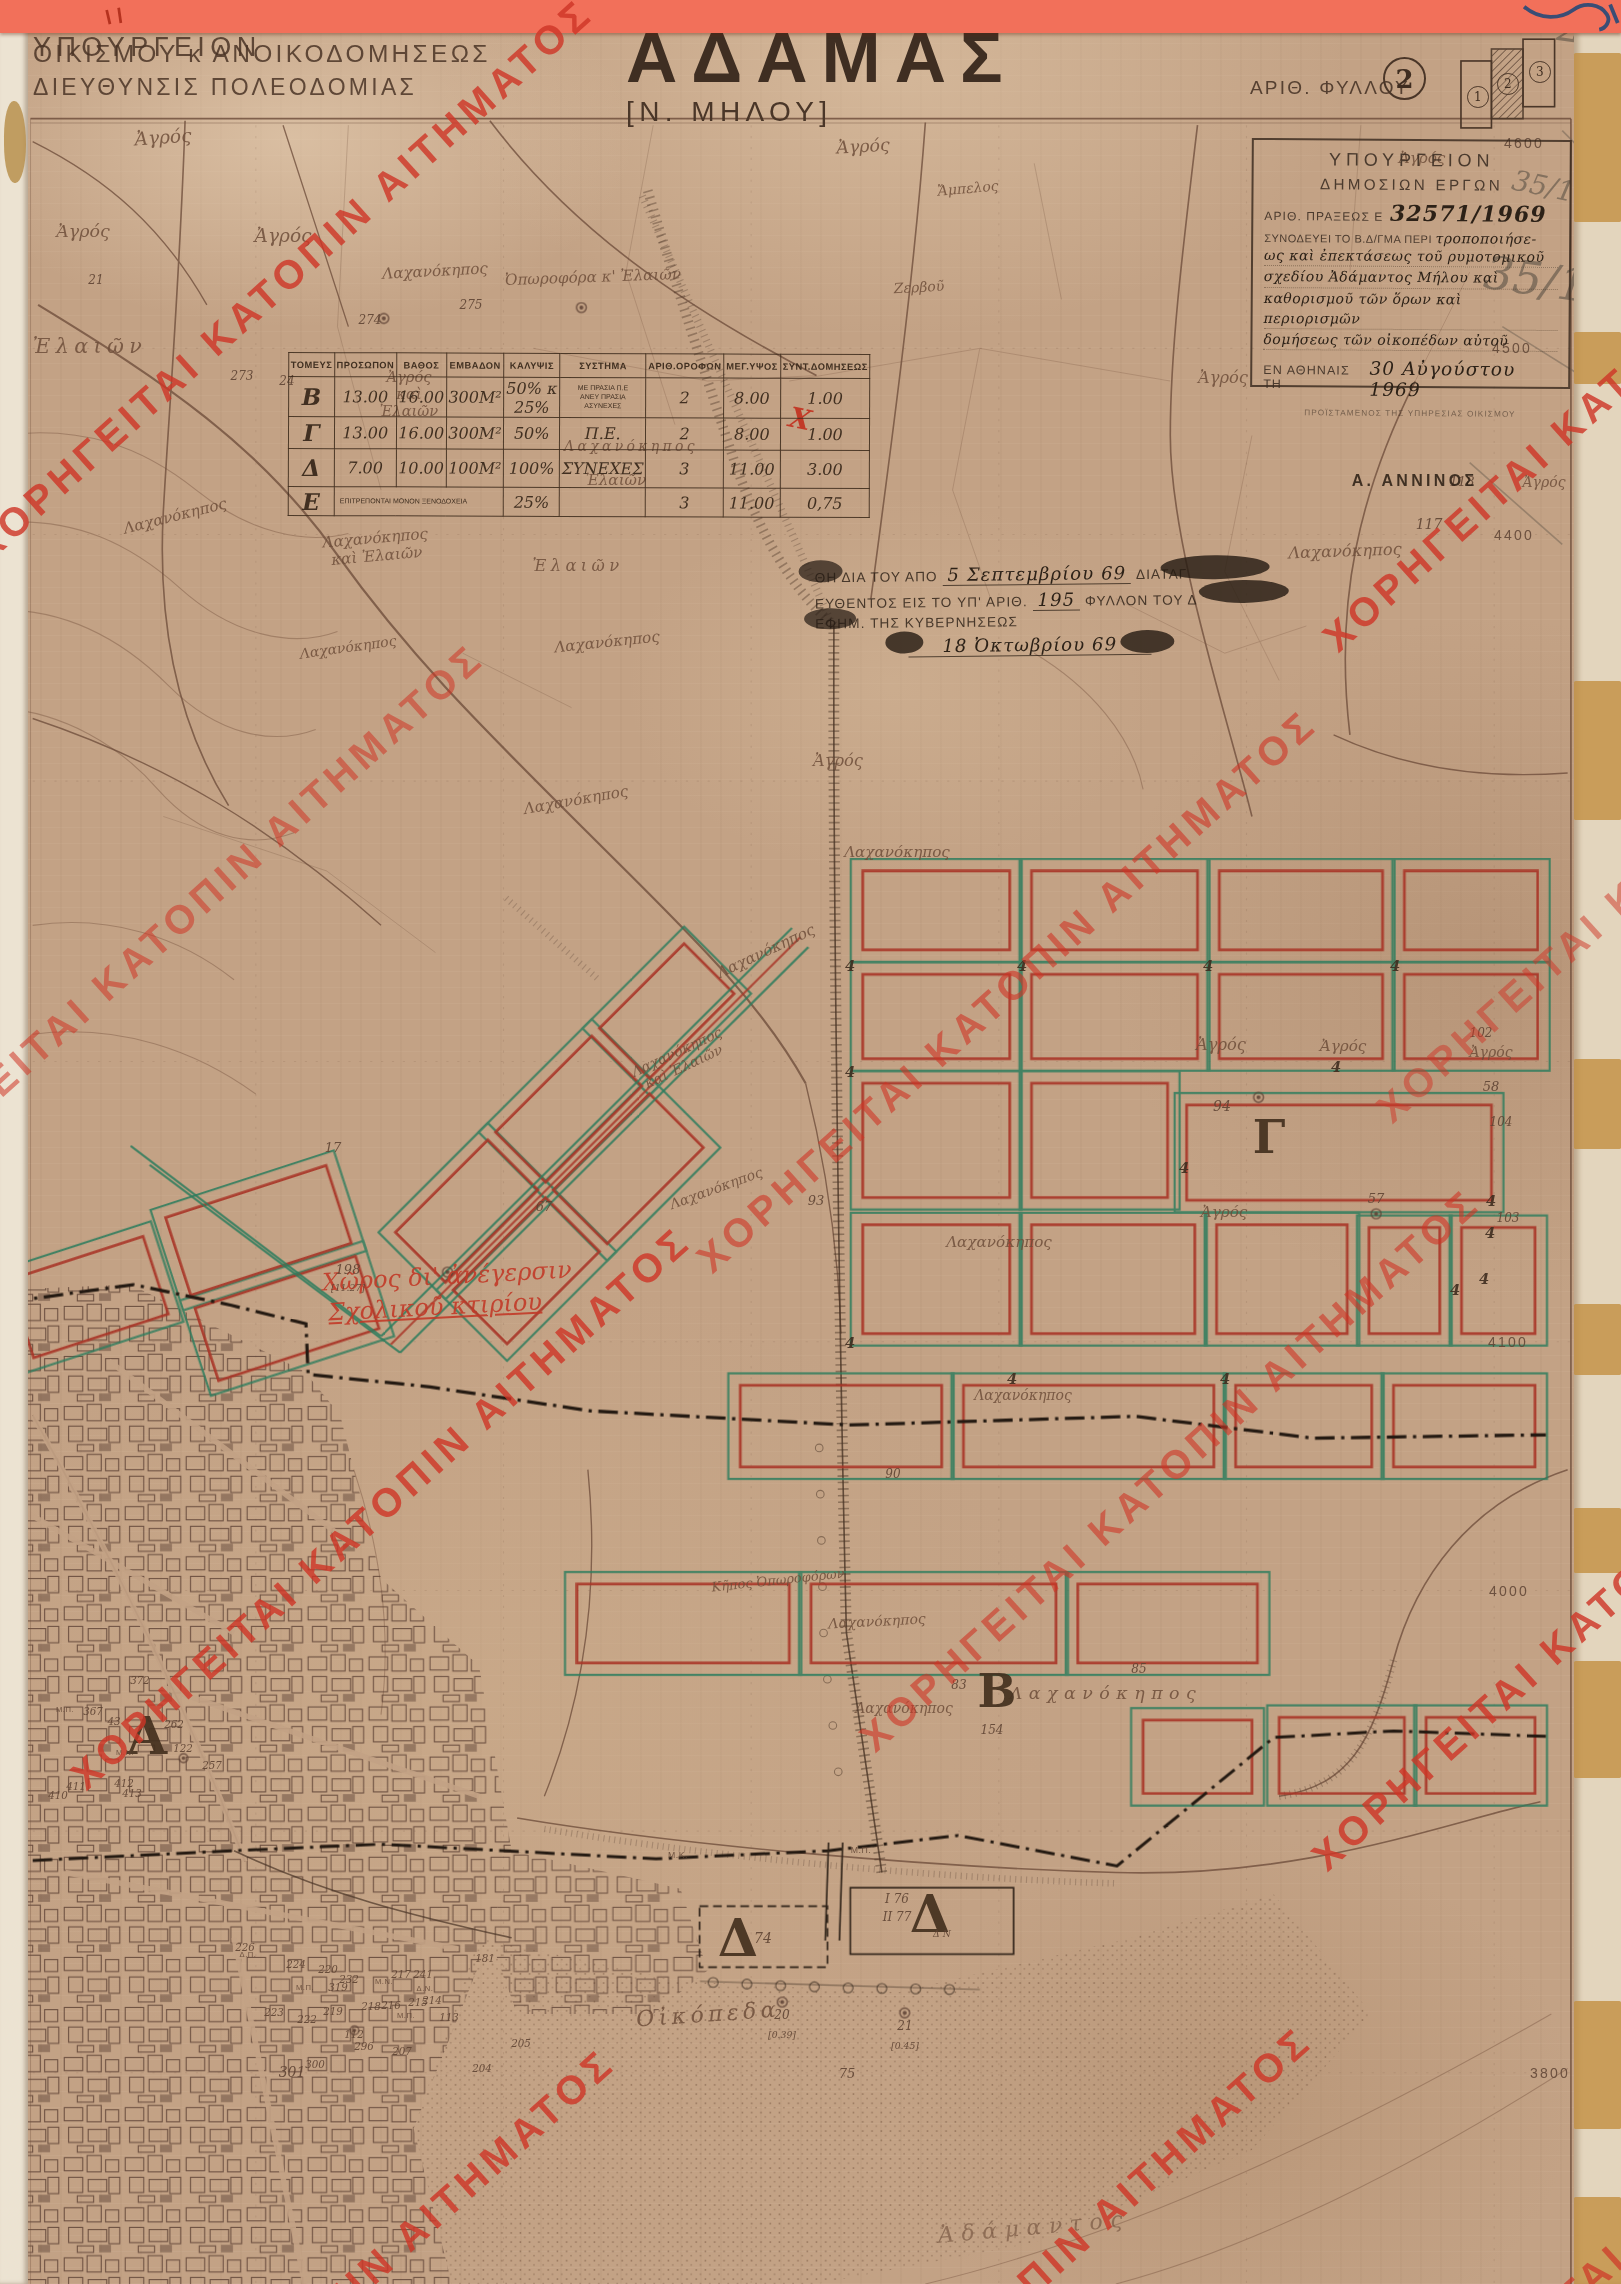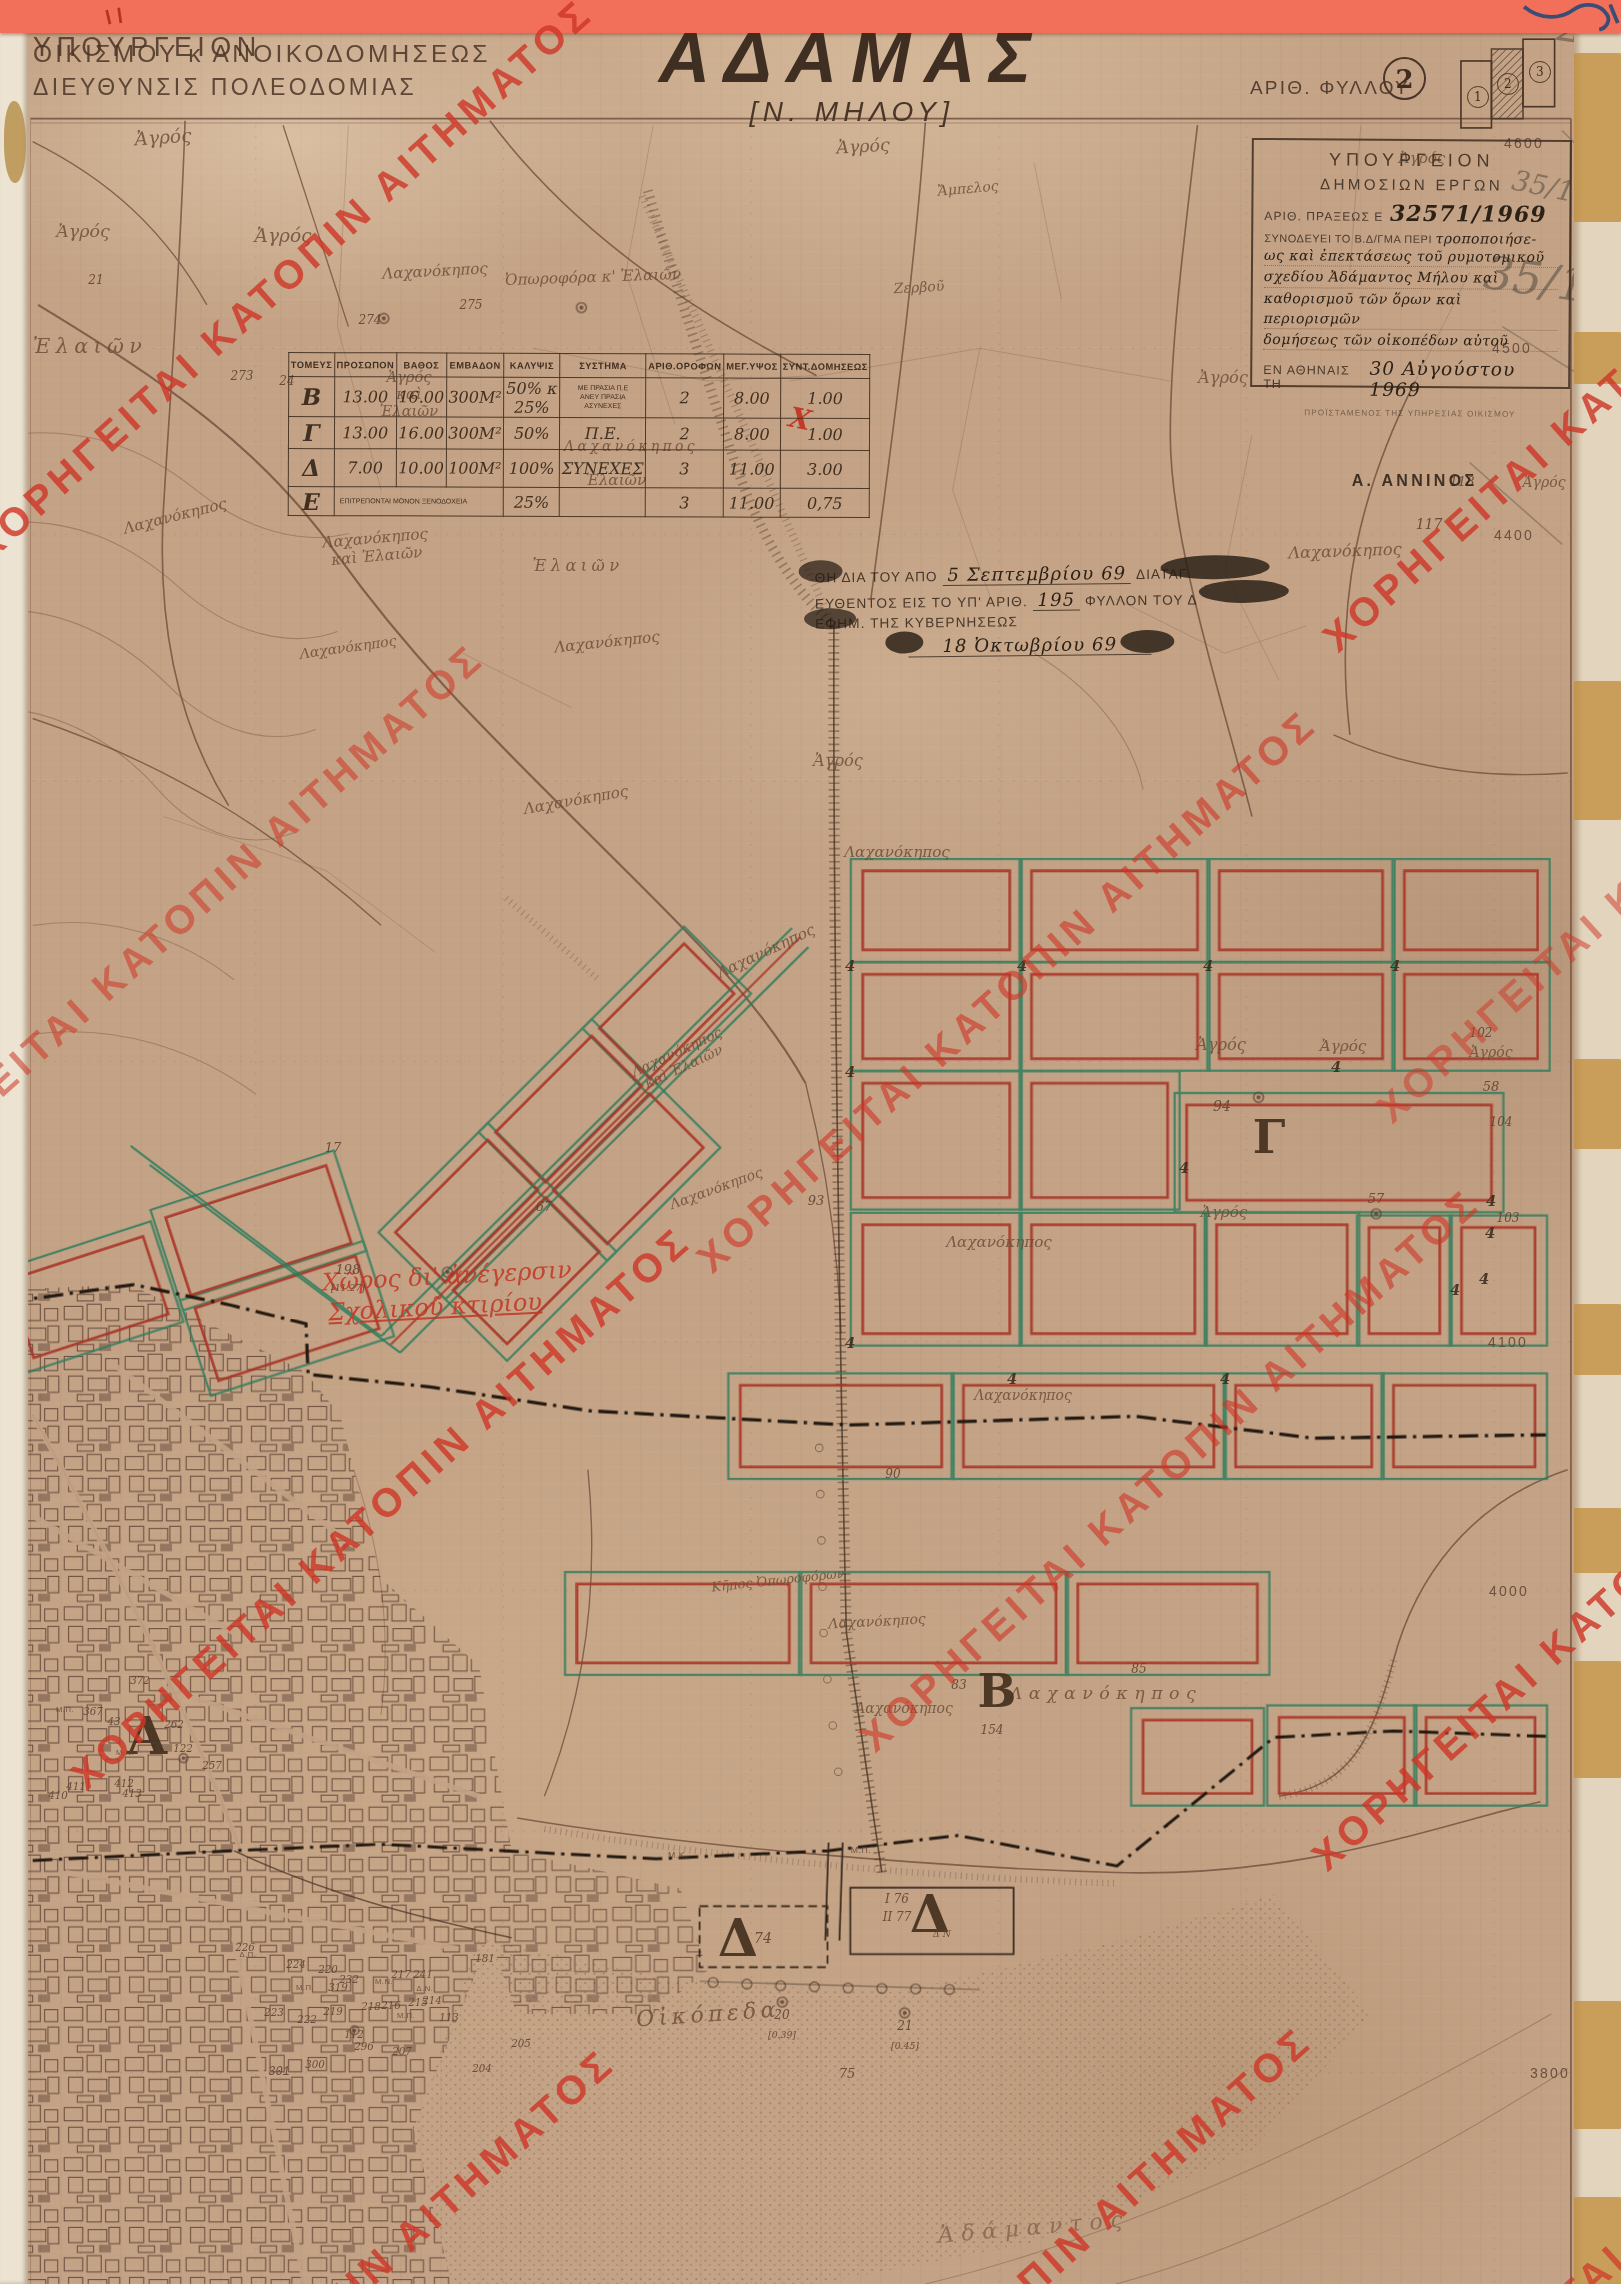--- a/index.html
+++ b/index.html
@@ -35,21 +35,21 @@
   .pencil{font-style:italic;font-family:"DejaVu Serif",serif;color:#6f6152;opacity:.75;}
   .wm{position:absolute;transform:translate(-50%,-50%) rotate(-42deg);
       font:bold 40px "Liberation Sans",sans-serif;letter-spacing:5.4px;
       color:var(--wm,#cf3526);opacity:.8;white-space:nowrap;}
   
   .hline{position:absolute;color:rgba(74,52,38,.85);text-align:center;white-space:nowrap;}
   #hdr-left{position:absolute;left:33px;top:32px;width:359px;}
   #hdr-left .l1{font-size:27px;letter-spacing:5.4px;}
   #hdr-left .l2{font-size:24.5px;letter-spacing:3.3px;margin-top:7.6px;}
   #hdr-left .l3{font-size:23px;letter-spacing:3.3px;margin-top:6.5px;}
-  #title-block{position:absolute;left:626px;top:22px;width:452px;text-align:center;color:#3f2e22;font-style:italic;}
+  #title-block{position:absolute;left:626px;top:22px;width:452px;text-align:left;color:#3f2e22;}
   #map-title{font-size:71px;font-weight:bold;letter-spacing:14px;line-height:1;}
   #map-subtitle{font-size:28px;letter-spacing:5.4px;margin-top:3.3px;color:#4a3628;}
   #sheet-label{position:absolute;left:1250px;top:77px;font-size:19px;letter-spacing:2.2px;color:#4a3628;opacity:.9;}
   .badge{position:absolute;border:2.2px solid #4a3628;border-radius:50%;display:flex;align-items:center;justify-content:center;color:#3f2d20;font-family:"DejaVu Serif",serif;}
   #sheet-badge{left:1383px;top:57px;width:39px;height:39px;font-size:26px;font-weight:bold;}
   .idx-badge{width:19.6px;height:19.6px;font-size:12px;border-width:1.1px;background:rgba(195,162,133,.25);}
   
   #reg-table{position:absolute;left:288px;top:353px;border-collapse:collapse;opacity:.95;transform:rotate(.2deg);}
   #reg-table th,#reg-table td{border:1.6px solid rgba(58,40,26,.9);text-align:center;vertical-align:middle;padding:0.5px 1.6px;color:#3a2a1c;}
   #reg-table th{font:bold 9.3px "Liberation Sans",sans-serif;letter-spacing:0.5px;height:22px;}
@@ -496,21 +496,21 @@
       <div class="lbl num" style="left: 338px; top: 1987px; font-size: 10.3px; transform: translate(-50%, -50%) rotate(0deg);">319</div>
       <div class="lbl num" style="left: 371px; top: 2006px; font-size: 10.3px; transform: translate(-50%, -50%) rotate(0deg);">218</div>
       <div class="lbl num" style="left: 391px; top: 2005px; font-size: 10.3px; transform: translate(-50%, -50%) rotate(0deg);">216</div>
       <div class="lbl num" style="left: 401px; top: 1974px; font-size: 10.3px; transform: translate(-50%, -50%) rotate(0deg);">217</div>
       <div class="lbl num" style="left: 423px; top: 1974px; font-size: 10.3px; transform: translate(-50%, -50%) rotate(0deg);">241</div>
       <div class="lbl num" style="left: 449px; top: 2017px; font-size: 10.3px; transform: translate(-50%, -50%) rotate(0deg);">113</div>
       <div class="lbl num" style="left: 354px; top: 2034px; font-size: 10.3px; transform: translate(-50%, -50%) rotate(0deg);">112</div>
       <div class="lbl num" style="left: 364px; top: 2046px; font-size: 10.3px; transform: translate(-50%, -50%) rotate(0deg);">296</div>
       <div class="lbl num" style="left: 392px; top: 2051px; font-size: 10.3px; transform: translate(-50%, -50%) rotate(0deg); padding-left: 20px;">207</div>
       <div class="lbl num" style="left: 315px; top: 2064px; font-size: 10.3px; transform: translate(-50%, -50%) rotate(0deg);">300</div>
-      <div class="lbl num" style="left: 279px; top: 2072px; font-size: 12px; transform: translate(-50%, -50%) rotate(0deg); font-family: Liberation Mono, monospace;">301</div>
+      <div class="lbl num" style="left: 292px; top: 2072px; font-size: 14px; transform: translate(-50%, -50%) rotate(0deg);">301</div>
       <div class="lbl num" style="left: 482px; top: 2068px; font-size: 10.3px; transform: translate(-50%, -50%) rotate(0deg);">204</div>
       <div class="lbl num" style="left: 490px; top: 2043px; font-size: 10.3px; transform: translate(-50%, -50%) rotate(0deg); margin-left: 31px;">205</div>
       <div class="lbl num" style="left: 485px; top: 1958px; font-size: 10.3px; transform: translate(-50%, -50%) rotate(0deg);">181</div>
       <div class="lbl num" style="left: 418px; top: 2002px; font-size: 10.3px; transform: translate(-50%, -50%) rotate(0deg);">215</div>
       <div class="lbl num" style="left: 432px; top: 2000px; font-size: 10.3px; transform: translate(-50%, -50%) rotate(0deg);">214</div>
       <div class="lbl num" style="left: 274px; top: 2012px; font-size: 10.3px; transform: translate(-50%, -50%) rotate(0deg);">223</div>
       <div class="lbl num" style="left: 307px; top: 2019px; font-size: 10.3px; transform: translate(-50%, -50%) rotate(0deg);">222</div>
       <div class="lbl num" style="left: 333px; top: 2011px; font-size: 10.3px; transform: translate(-50%, -50%) rotate(0deg);">219</div>
       <div class="lbl code" style="left: 65px; top: 1709px; font-size: 7.6px; transform: translate(-50%, -50%) rotate(0deg);">Μ.Π.</div>
       <div class="lbl code" style="left: 125px; top: 1752px; font-size: 7.6px; transform: translate(-50%, -50%) rotate(0deg);">Μ.Ν.</div>

